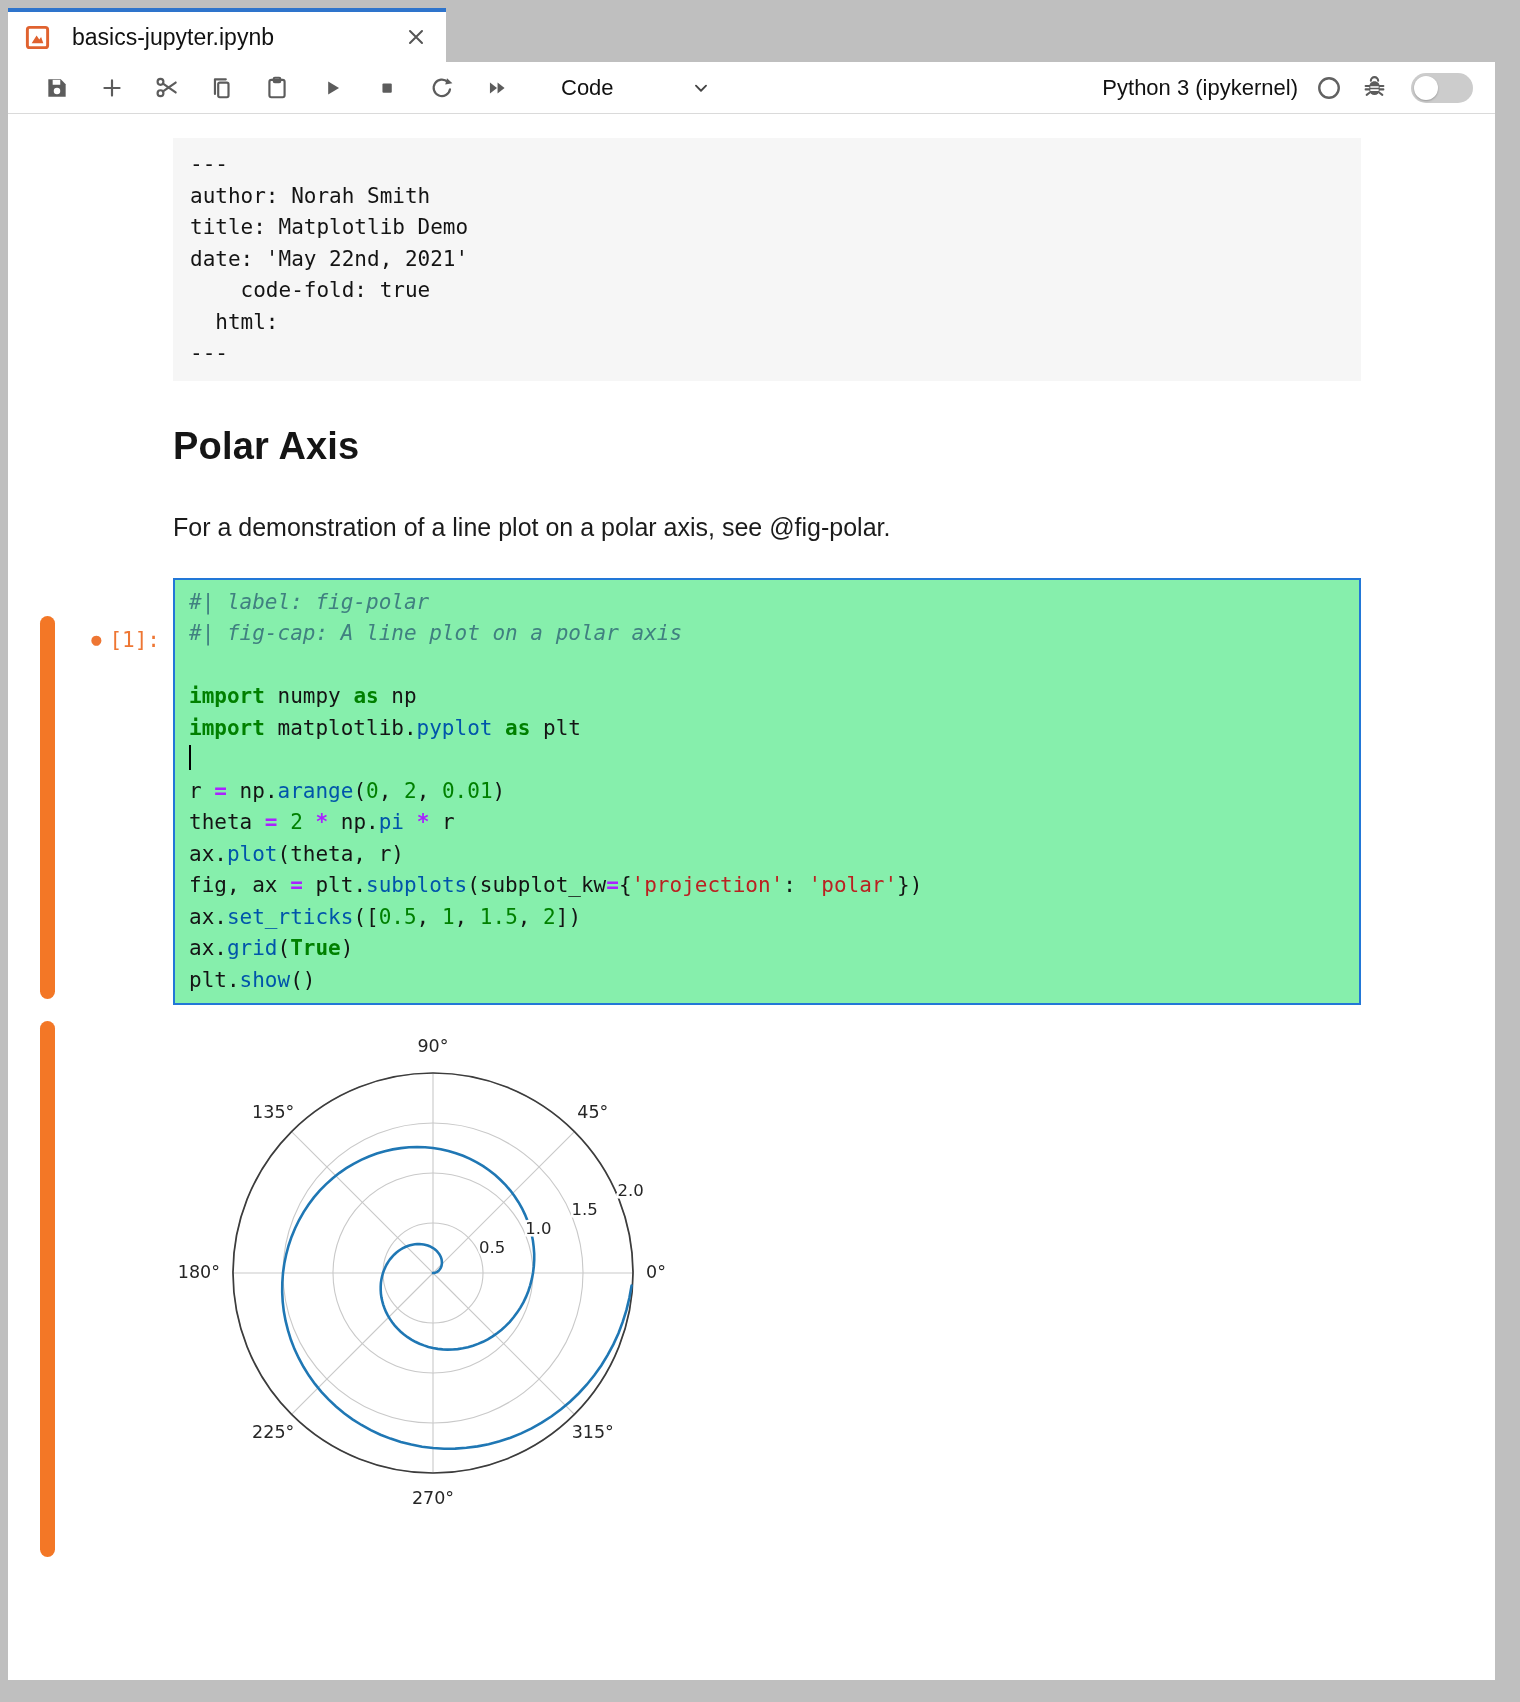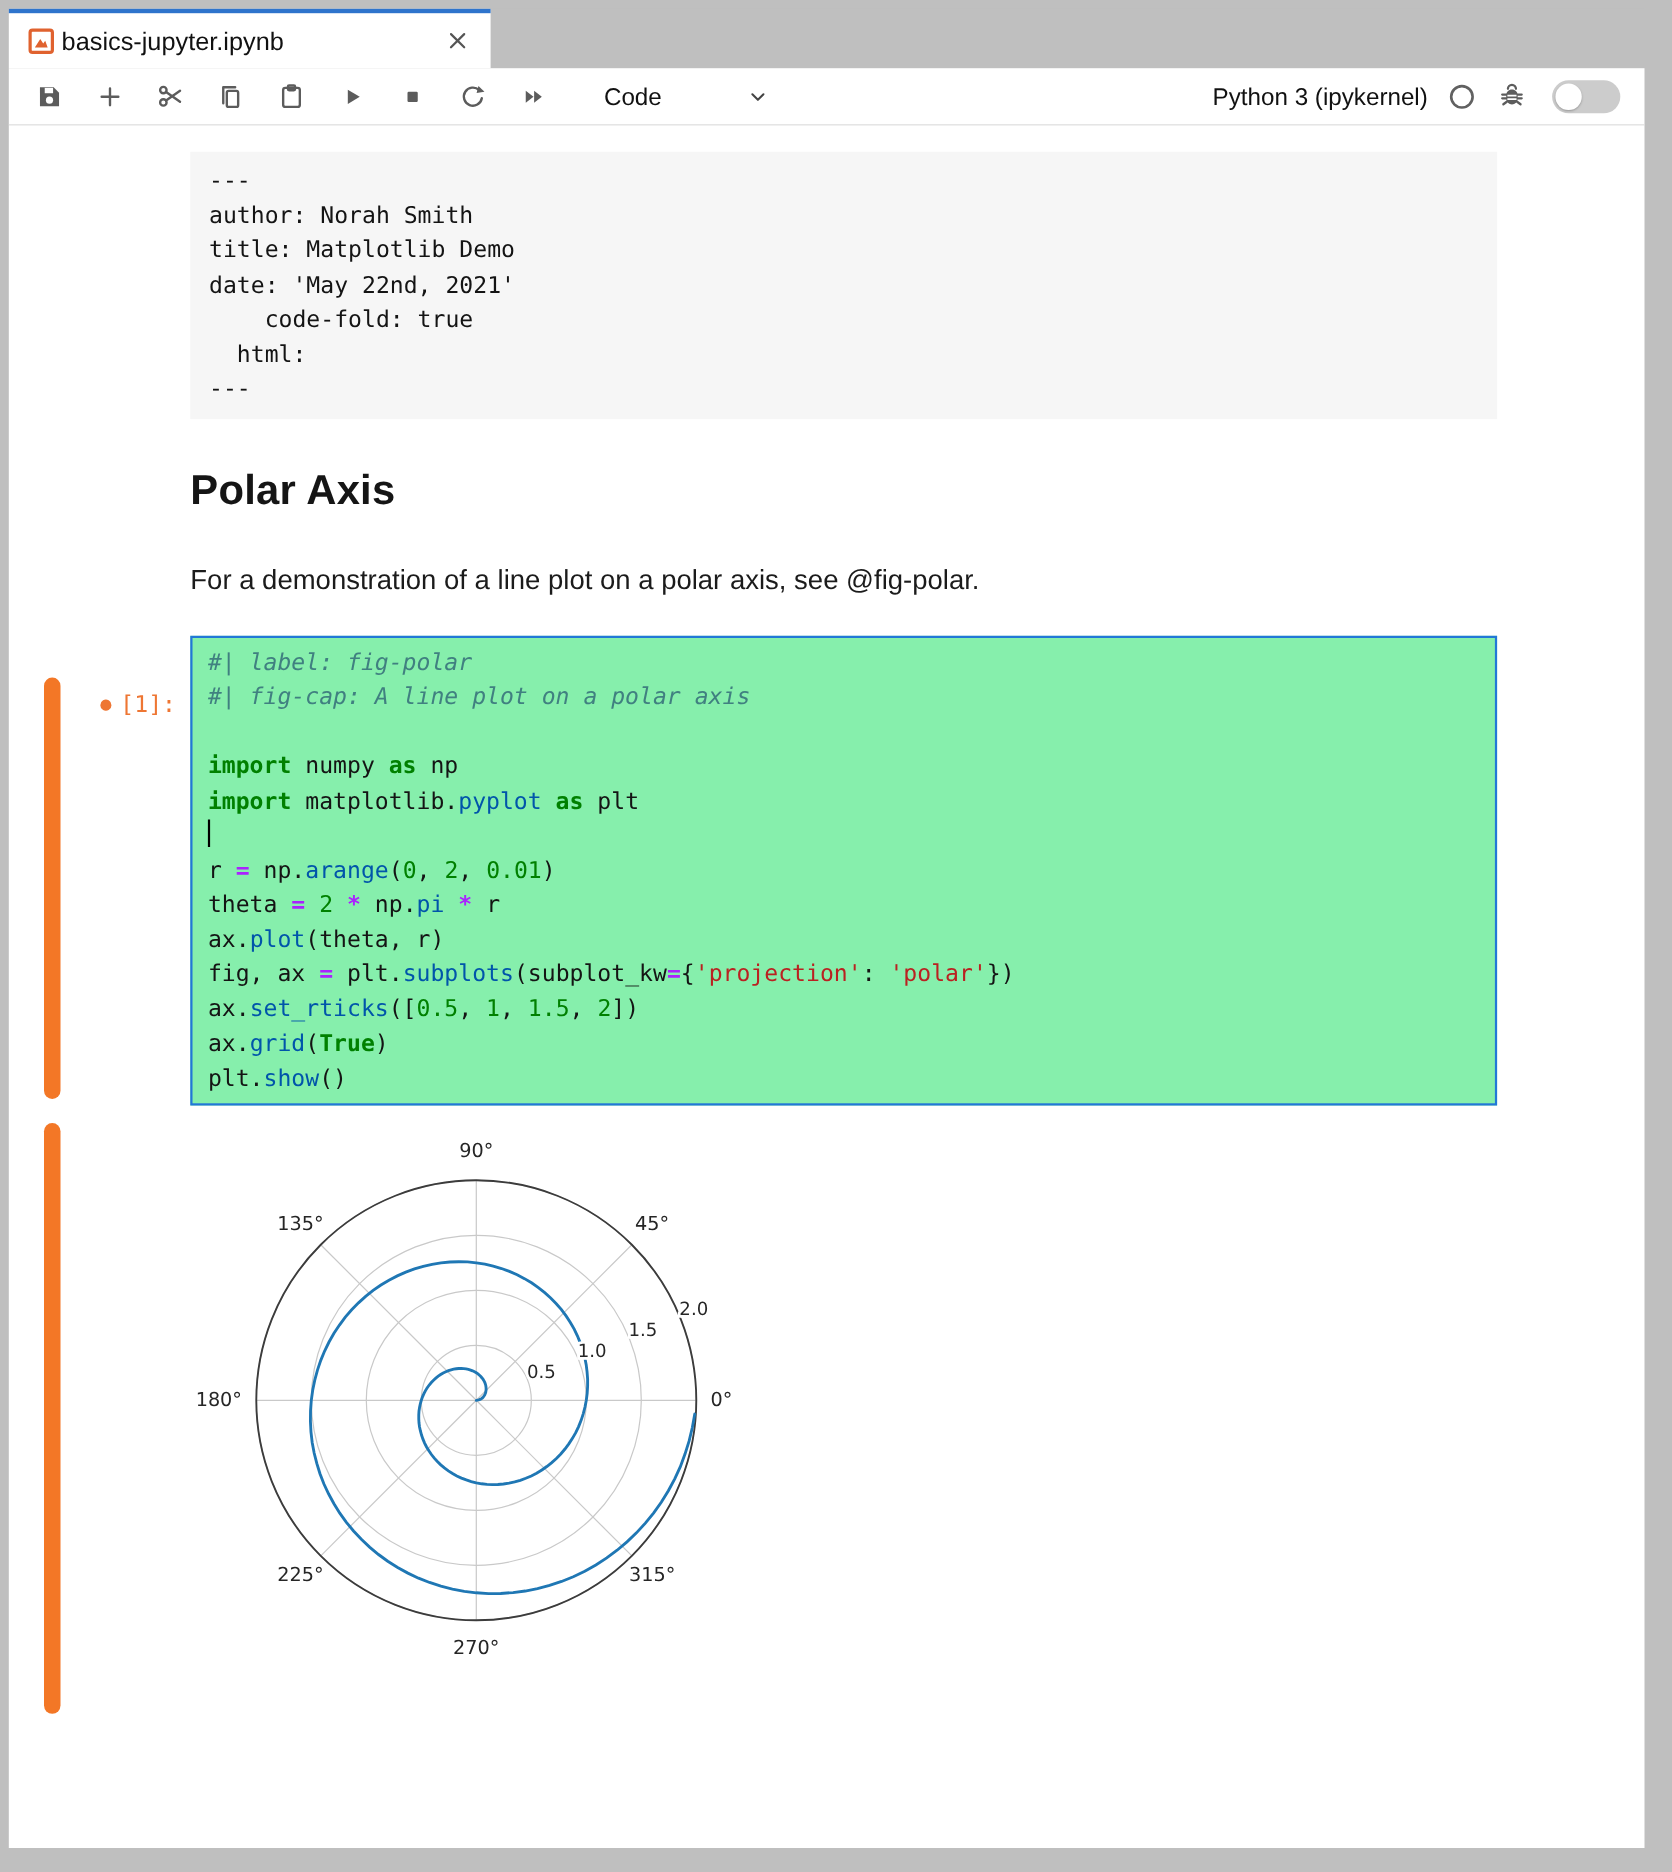--- a/index.html
+++ b/index.html
@@ -10,28 +10,28 @@
     position:relative; overflow:hidden;
   }
   .window {
     position:absolute; left:8px; top:8px; width:1487px; height:1672px;
     display:flex; flex-direction:column; background:#bfbfbf;
   }
   
   .tabbar { height:54px; background:#bfbfbf; display:flex; flex:none; }
   .tab {
     width:438px; background:#ffffff; border-top:4px solid #2e74cc;
-    display:flex; align-items:center; padding:0 18px 0 16px; gap:5px;
+    display:flex; align-items:center; padding:0 18px 0 16px; gap:21px;
   }
   .tab-title { font-size:23px; color:#111; white-space:nowrap; }
   .tab-close { margin-left:auto; cursor:pointer; display:flex; }
   
   .toolbar {
     height:52px; background:#ffffff; flex:none;
-    display:flex; align-items:center; padding:0 22px 0 24px;
+    display:flex; align-items:center; padding:0 22px 0 36px;
     border-bottom:1px solid #dadada;
     text-align:center;
   }
   .tb-btn { width:26px; height:26px; margin-right:29px; display:flex; align-items:center; justify-content:center; cursor:pointer; flex:none; }
   .celltype { display:flex; align-items:center; margin-left:22px; cursor:pointer; }
   .celltype-label { font-size:22px; color:#111; }
   .celltype-chevron { margin-left:76px; display:flex; }
   .tb-spacer { flex:1; }
   .kernel-name { font-size:22px; color:#111; margin-right:18px; cursor:pointer; }
   .kernel-status { margin-right:20px; display:flex; }

